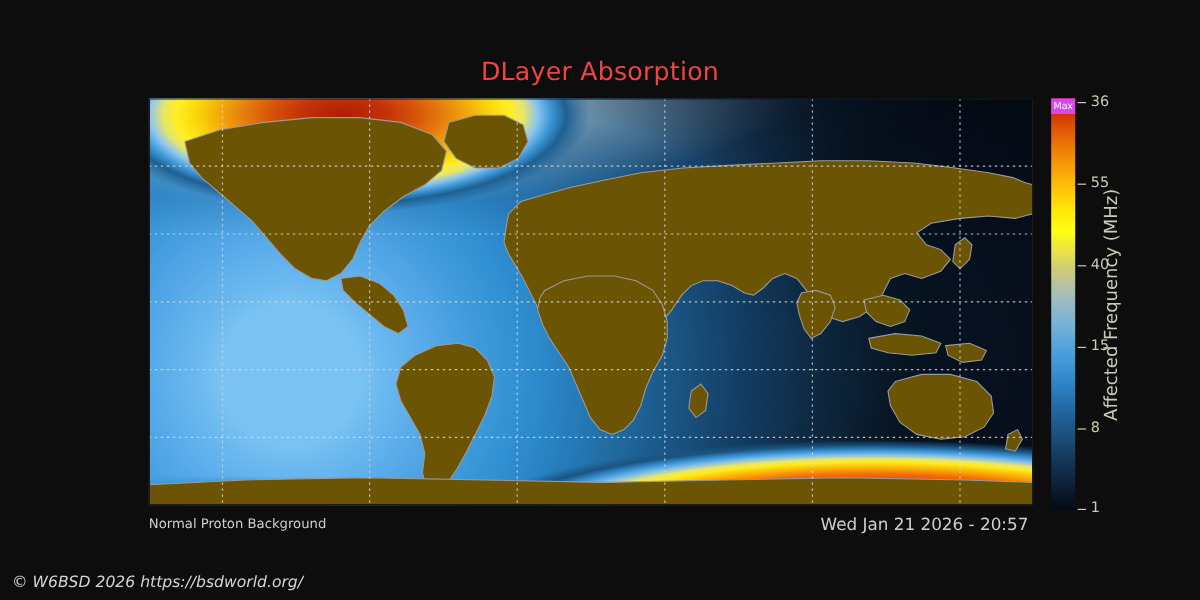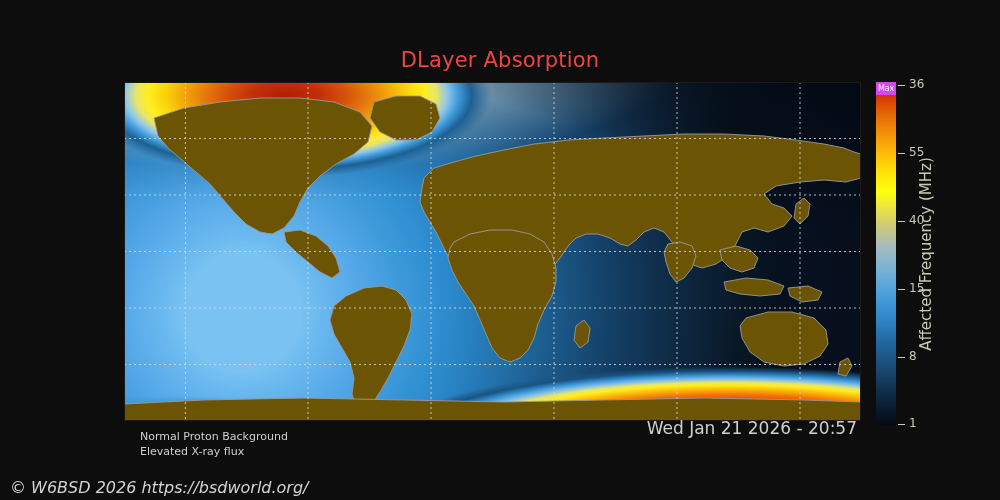--- a/index.html
+++ b/index.html
@@ -118,24 +118,24 @@
   .tick span{position:absolute;left:13px;top:-8px;font-size:12px;color:#c9cbb5;}
   .cbar-label{
     position:absolute;left:915px;top:82px;height:343px;width:22px;
     display:flex;align-items:center;justify-content:center;
   }
   .cbar-label span{
     transform:rotate(-90deg);white-space:nowrap;font-size:15px;color:#c9cbb5;
   }
 
   
-  .status{position:absolute;left:140px;top:429px;font-size:11px;color:#cfcfcf;line-height:15px;}
+  .status{position:absolute;left:124px;top:429px;font-size:11px;color:#cfcfcf;line-height:15px;}
   .status div{white-space:nowrap;}
-  .stamp{position:absolute;right:143px;top:418px;font-size:17px;color:#cfcfcf;white-space:nowrap;margin-left:28px;}
-  .credit{position:absolute;left:10px;top:478px;font-size:16px;color:#d4d4d4;font-style:italic;white-space:nowrap;}
+  .stamp{position:absolute;right:143px;top:430px;font-size:14px;color:#cfcfcf;white-space:nowrap;margin-left:28px;}
+  .credit{position:absolute;left:10px;top:478px;font-size:13px;color:#d4d4d4;font-style:italic;white-space:nowrap;}
 </style>
 </head>
 <body>
 
 <div id="root">
 
   <div class="title">DLayer Absorption</div>
 
   <div class="map-wrap">
     <div class="layer ocean-night"></div>
@@ -227,20 +227,19 @@
       <span>1</span>
     </div>
   </div>
 
   <div class="cbar-label">
     <span>Affected Frequency (MHz)</span>
   </div>
 
   <div class="status">
     <div>Normal Proton Background</div>
-    <div>Elevated X-ray flux</div>
   </div>
 
   <div class="stamp">Wed Jan 21 2026 - 20:57</div>
 
   <div class="credit">© W6BSD 2026 https://bsdworld.org/</div>
 
 </div>
 
 </body></html>

